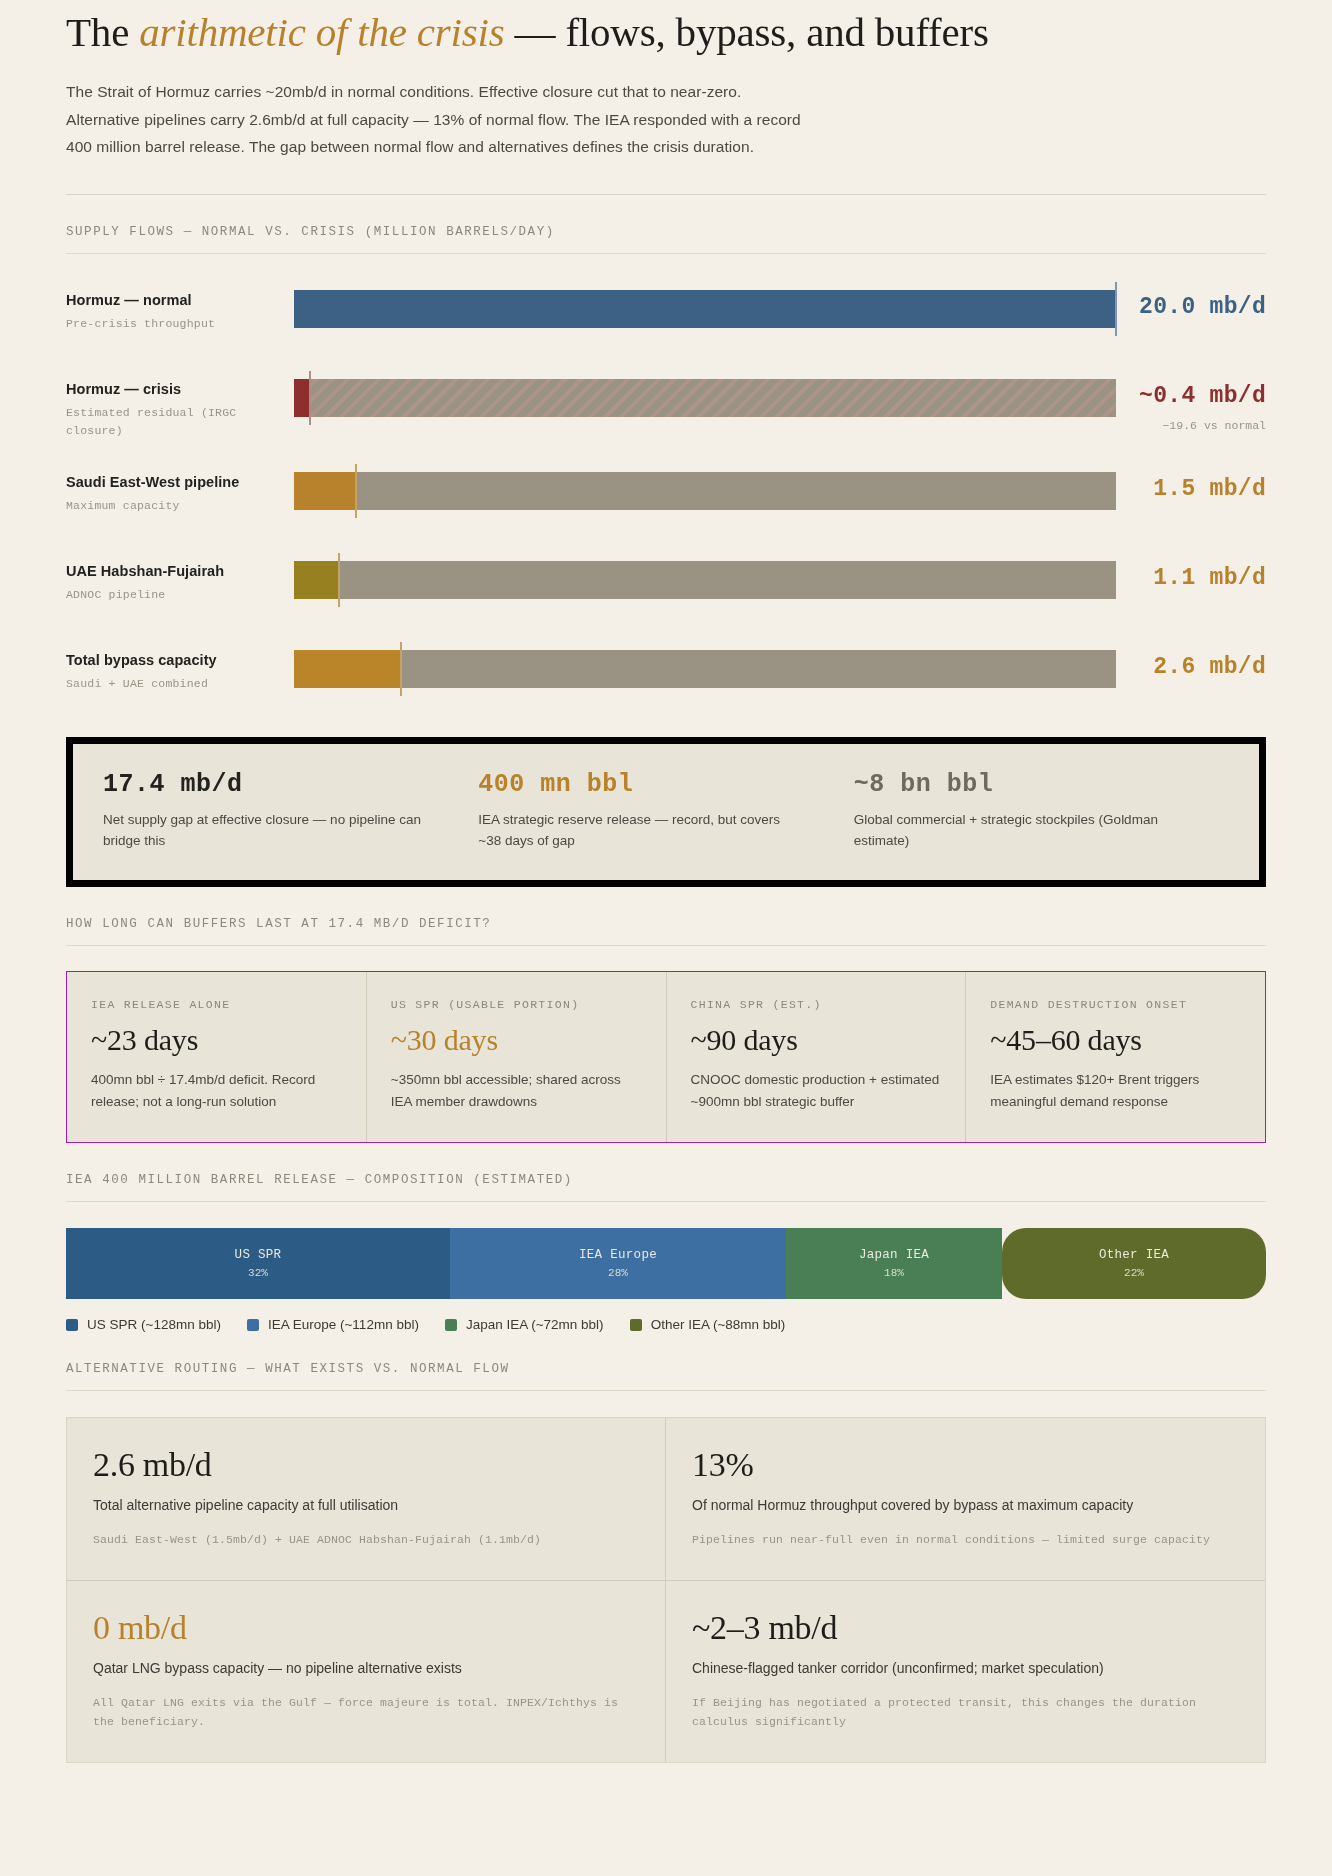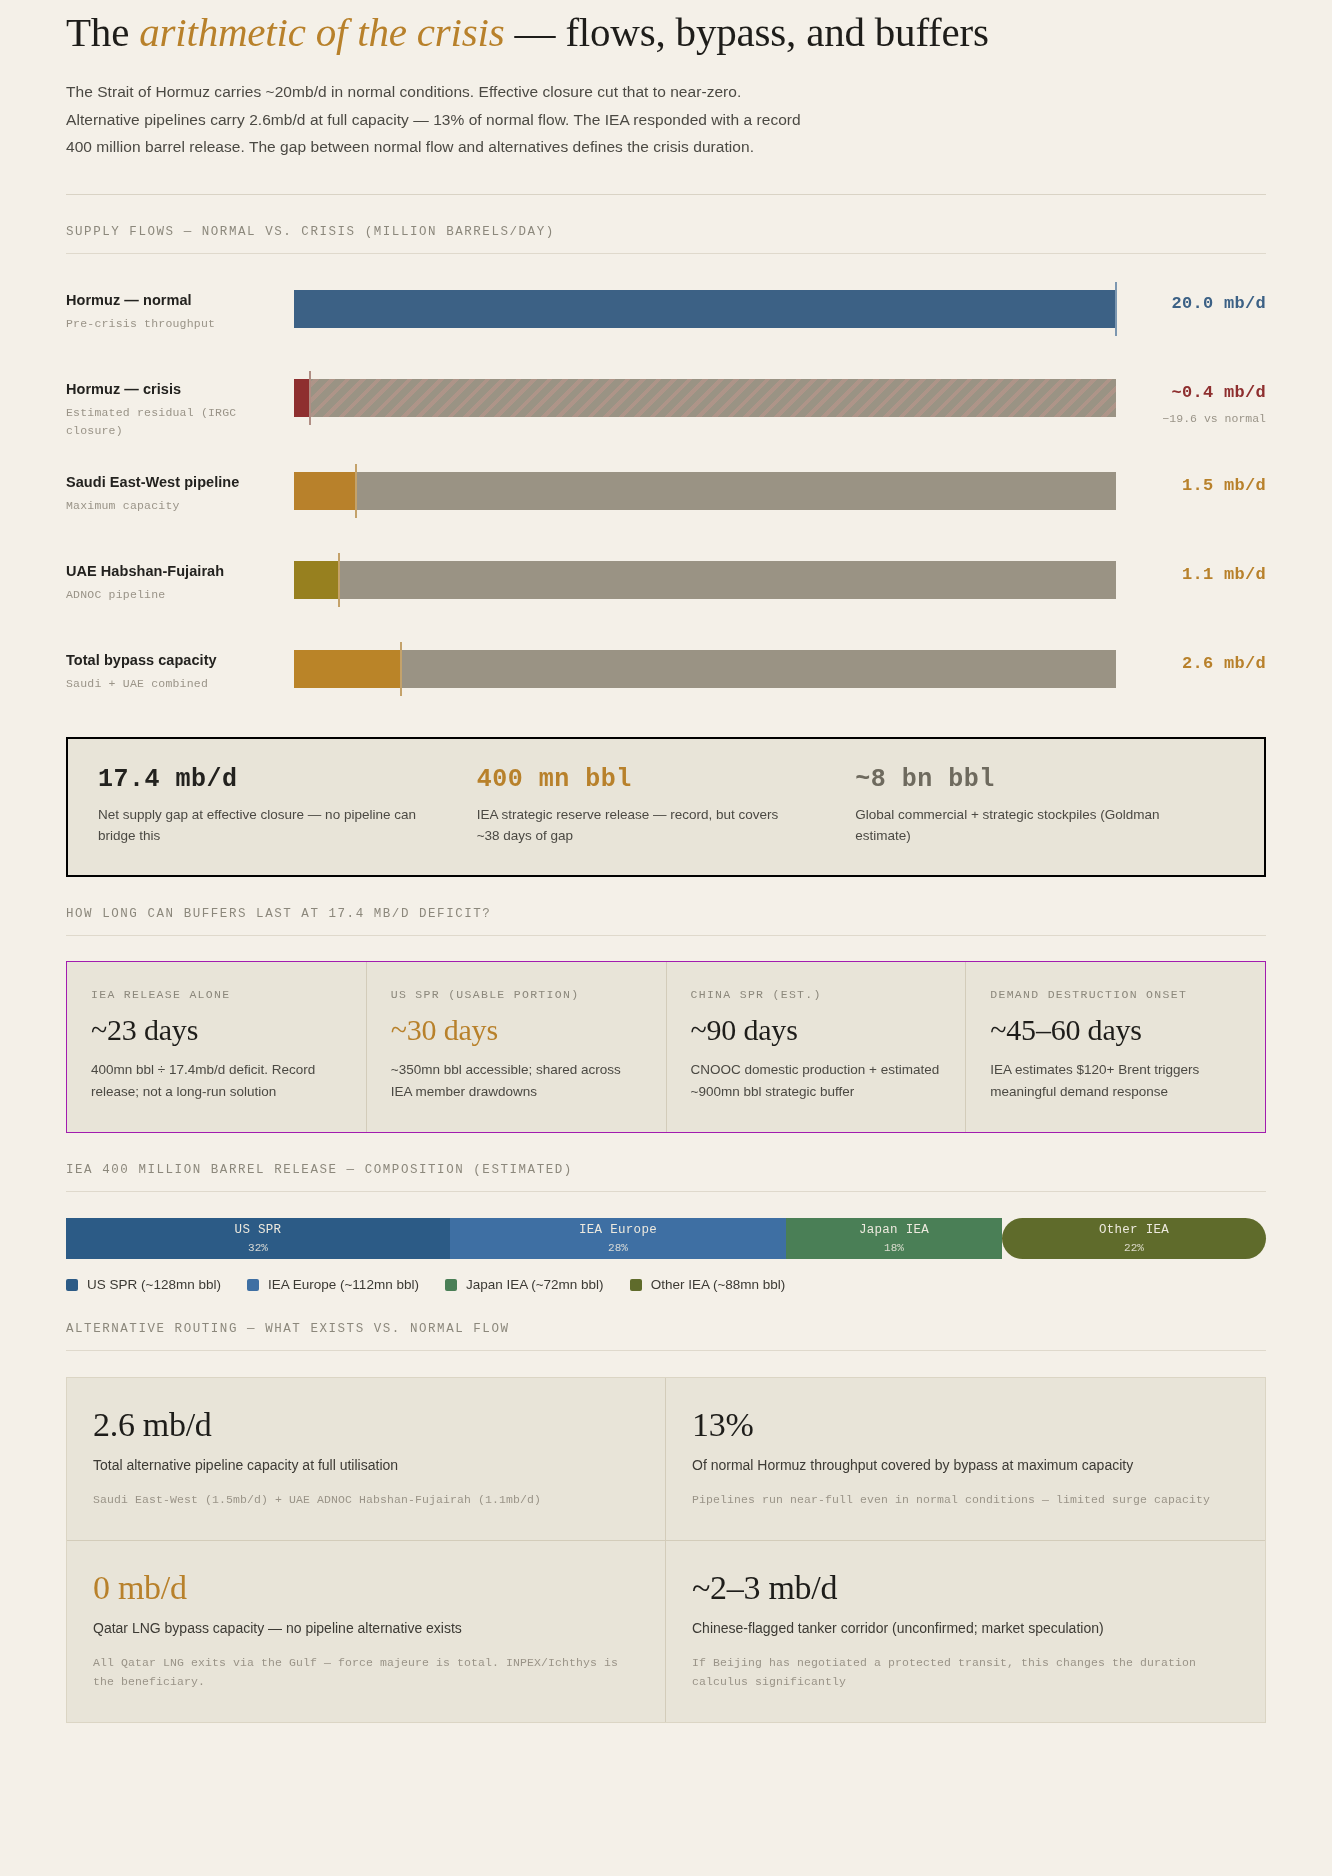--- a/index.html
+++ b/index.html
@@ -124,37 +124,37 @@
 
   .bar-value {
     width: 150px;
     flex: 0 0 150px;
     text-align: right;
     padding-top: 6px;
     padding-left: 12px;
   }
   .bar-value .v {
     font-family: "Liberation Mono", monospace;
-    font-size: 17px;
+    font-size: 23px;
     font-weight: 700;
     letter-spacing: 0.3px;
   }
   .bar-value .note {
     font-family: "Liberation Mono", monospace;
     font-size: 11.5px;
     color: #9A9488;
     margin-top: 8px;
     line-height: 1.5;
   }
 
   
   .stats-strip {
     margin-top: 16px;
     background: #E8E4D8;
-    border: 2px solid #000000;
+    border: 7px solid #000000;
     display: flex;
     padding: 26px 30px 28px 30px;
   }
   .stat { flex: 1 1 0; padding-right: 26px; }
   .stat .big {
     font-family: "Liberation Mono", monospace;
     font-size: 25px;
     font-weight: 700;
     letter-spacing: 0.5px;
   }
@@ -197,21 +197,21 @@
     margin-top: 12px;
     font-size: 13.5px;
     line-height: 1.6;
     color: #4B4943;
   }
 
   
   .stack {
     margin-top: 26px;
     display: flex;
-    height: 41px;
+    height: 71px;
     width: 100%;
   }
   .seg {
     display: flex;
     flex-direction: column;
     align-items: center;
     justify-content: center;
     color: #EDE9DE;
     font-family: "Liberation Mono", monospace;
   }

